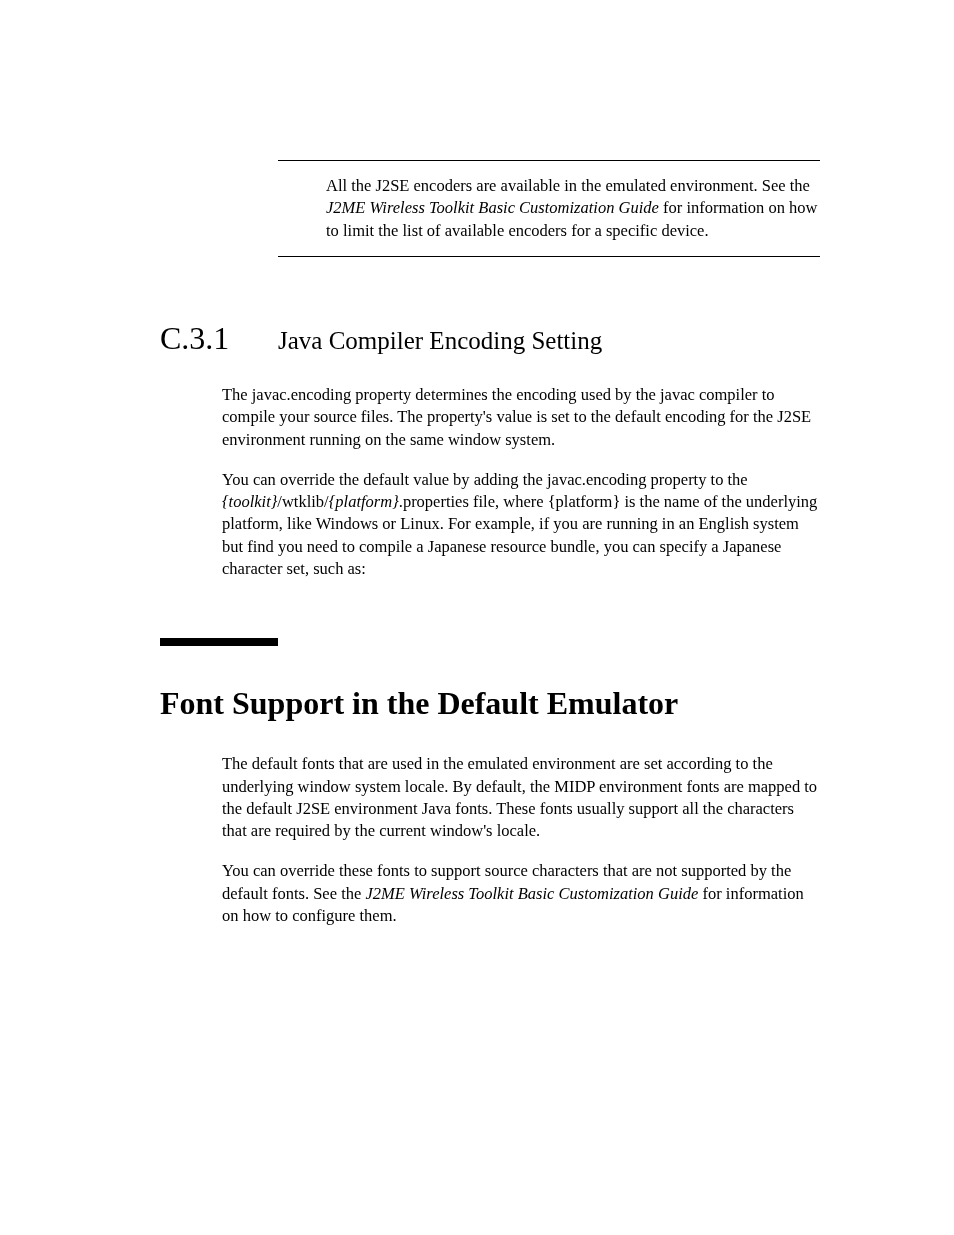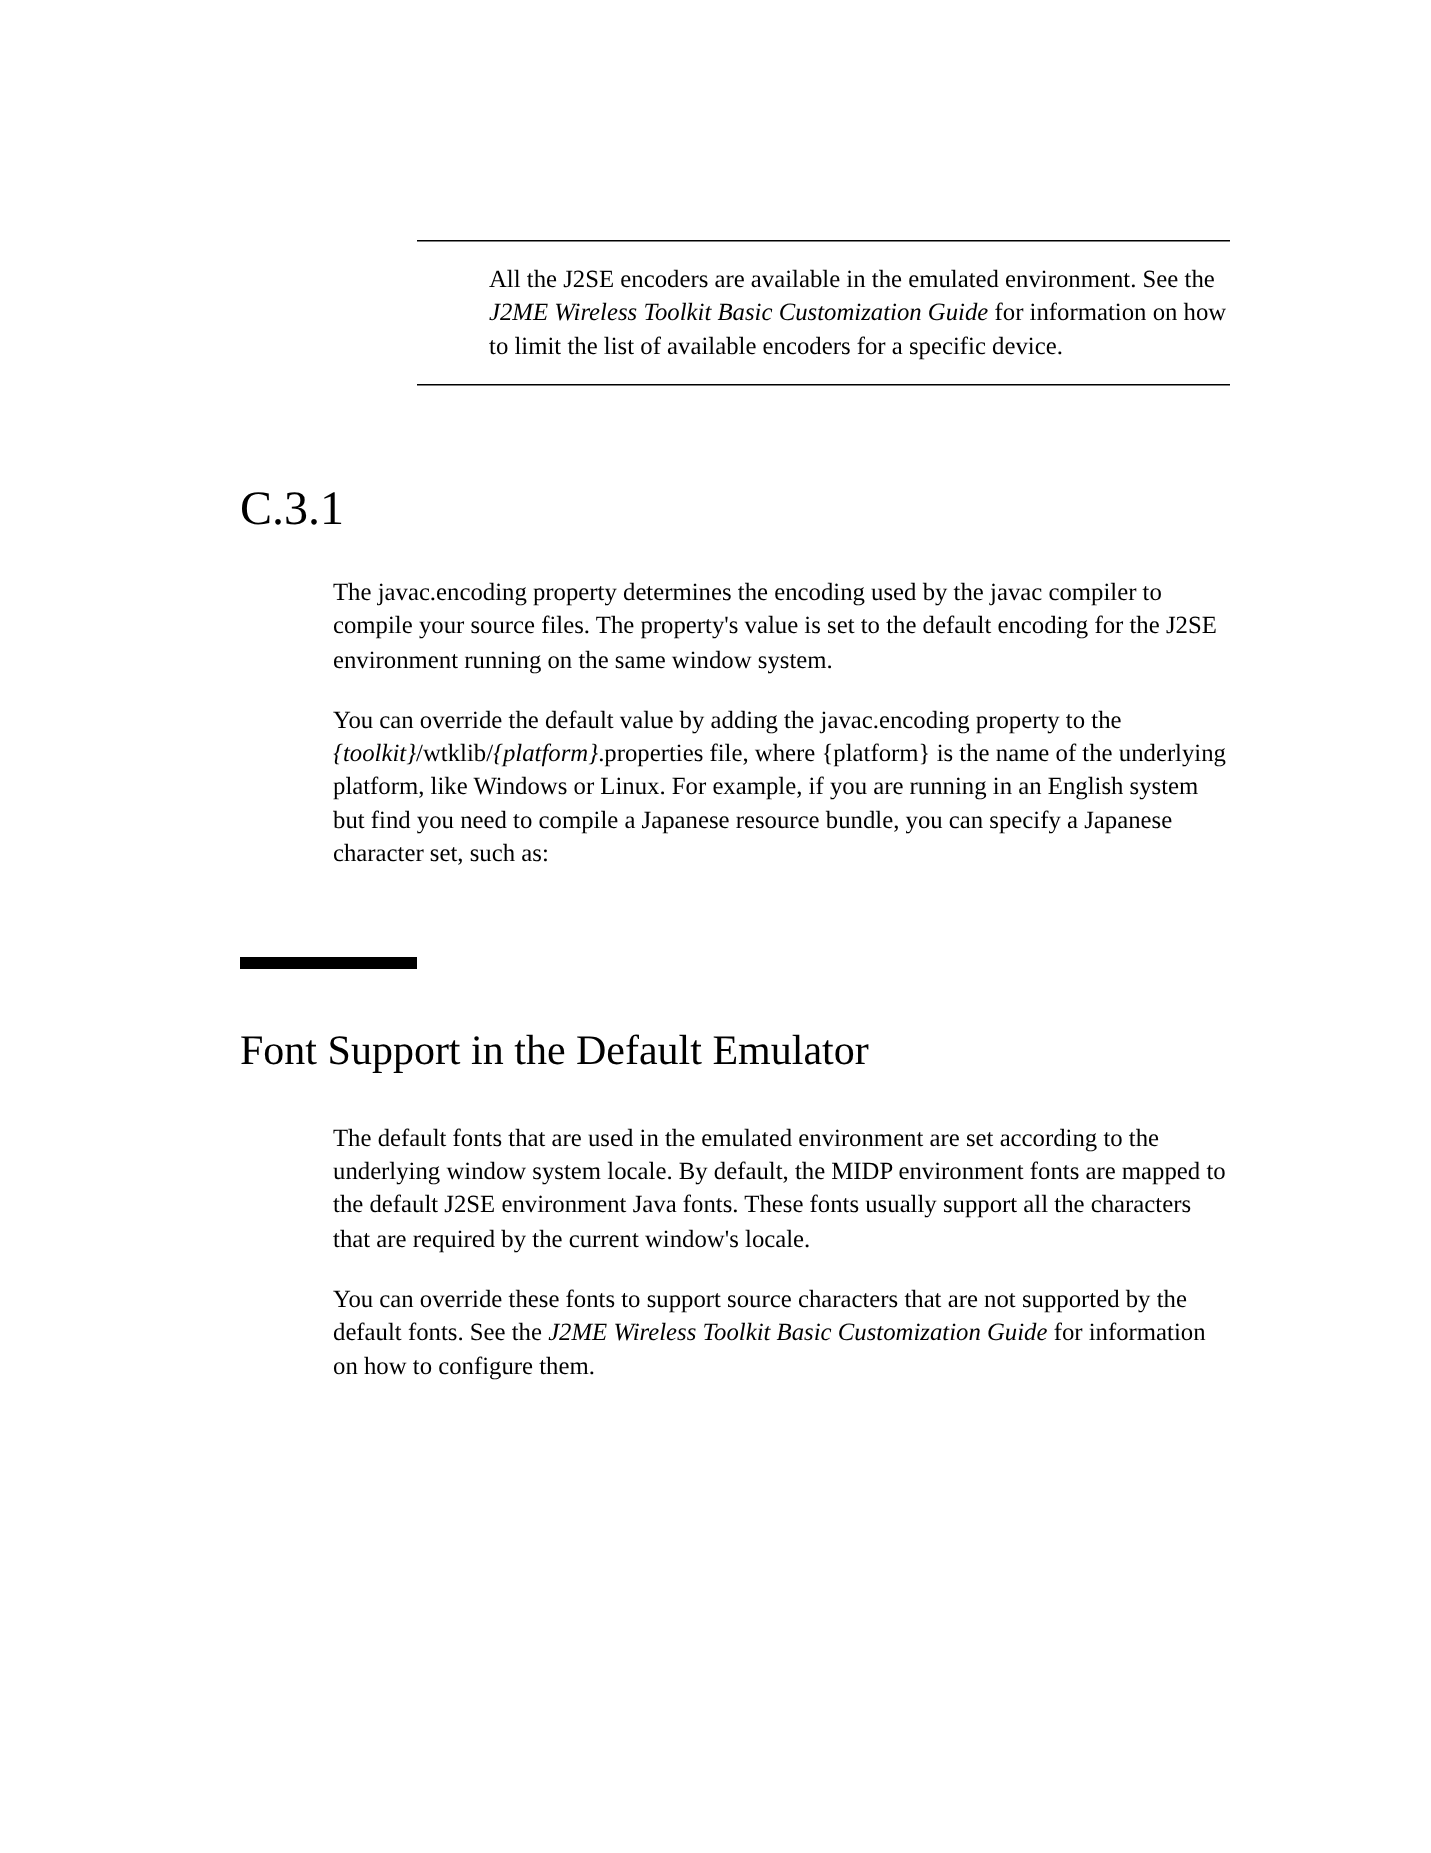--- a/index.html
+++ b/index.html
@@ -59,37 +59,38 @@
     display: flex;
     align-items: baseline;
     margin-bottom: 28px;
   }
   .chap-num {
     width: 118px;
     font-size: 32px;
     font-weight: 400;
   }
   .chap-title {
-    font-size: 28px;
-    font-weight: 400;
+    font-size: 32px;
+    font-weight: 700;
   }
 </style>
 </head>
 <body>
 
 <div class="page">
 
   <div class="note-box">
     <p>
       <span>All the J2SE encoders are available in the emulated environment. See the </span><span class="italic">J2ME Wireless Toolkit Basic Customization Guide</span><span> for information on how to limit the list of available encoders for a specific device.</span>
     </p>
   </div>
 
   <div class="sec-heading">
     <div class="sec-num">C.3.1</div>
+    <div class="sec-title">Java Compiler Encoding Setting</div>
   </div>
 
   <p class="body-block">The javac.encoding property determines the encoding used by the javac compiler to compile your source files. The property's value is set to the default encoding for the J2SE environment running on the same window system.</p>
 
   <p class="body-block">
     <span>You can override the default value by adding the javac.encoding property to the </span><span class="italic">{toolkit}</span><span>/wtklib/</span><span class="italic">{platform}</span><span>.properties file, where {platform} is the name of the underlying platform, like Windows or Linux. For example, if you are running in an English system but find you need to compile a Japanese resource bundle, you can specify a Japanese character set, such as:</span>
   </p>
 
   <div class="rule-sep"></div>
 

